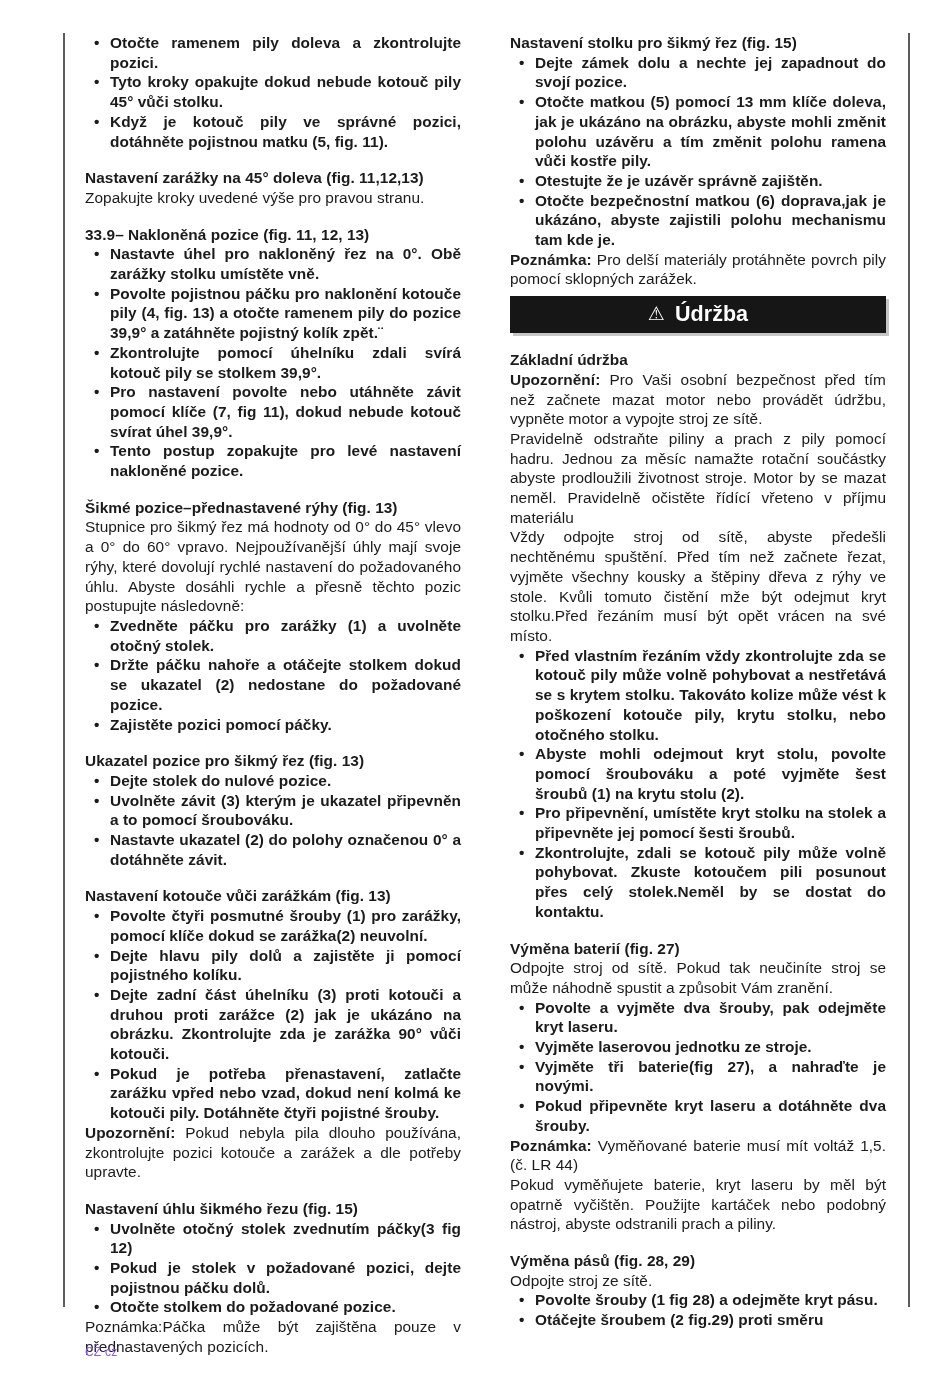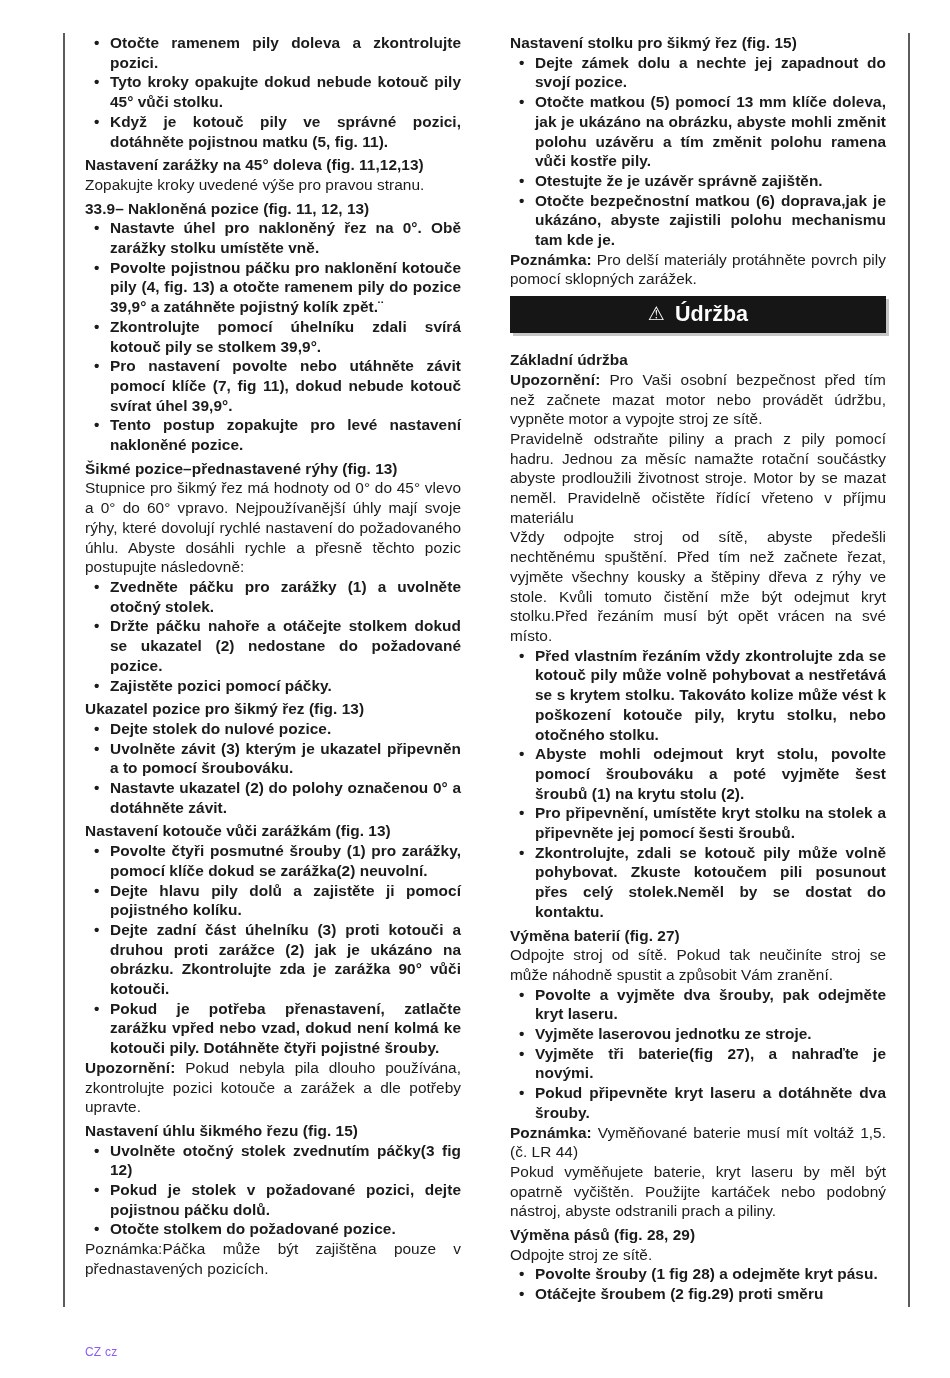--- a/index.html
+++ b/index.html
@@ -30,21 +30,21 @@
     color: #1b1b1b;
     text-align: justify;
     letter-spacing: 0.05px;
   }
   .col-left  { left: 85px; }
   .col-right { left: 510px; }
   .block { margin: 0; }
   .heading {
     font-weight: 700;
     text-align: left;
-    margin-top: 4px;
+    margin-top: 17px;
   }
   .col > .block:first-child { margin-top: 0; }
   .para { }
   .lead { font-weight: 700; }
   ul.bullets {
     list-style: none;
     margin: 0;
     padding: 0;
     font-weight: bold;
   }

